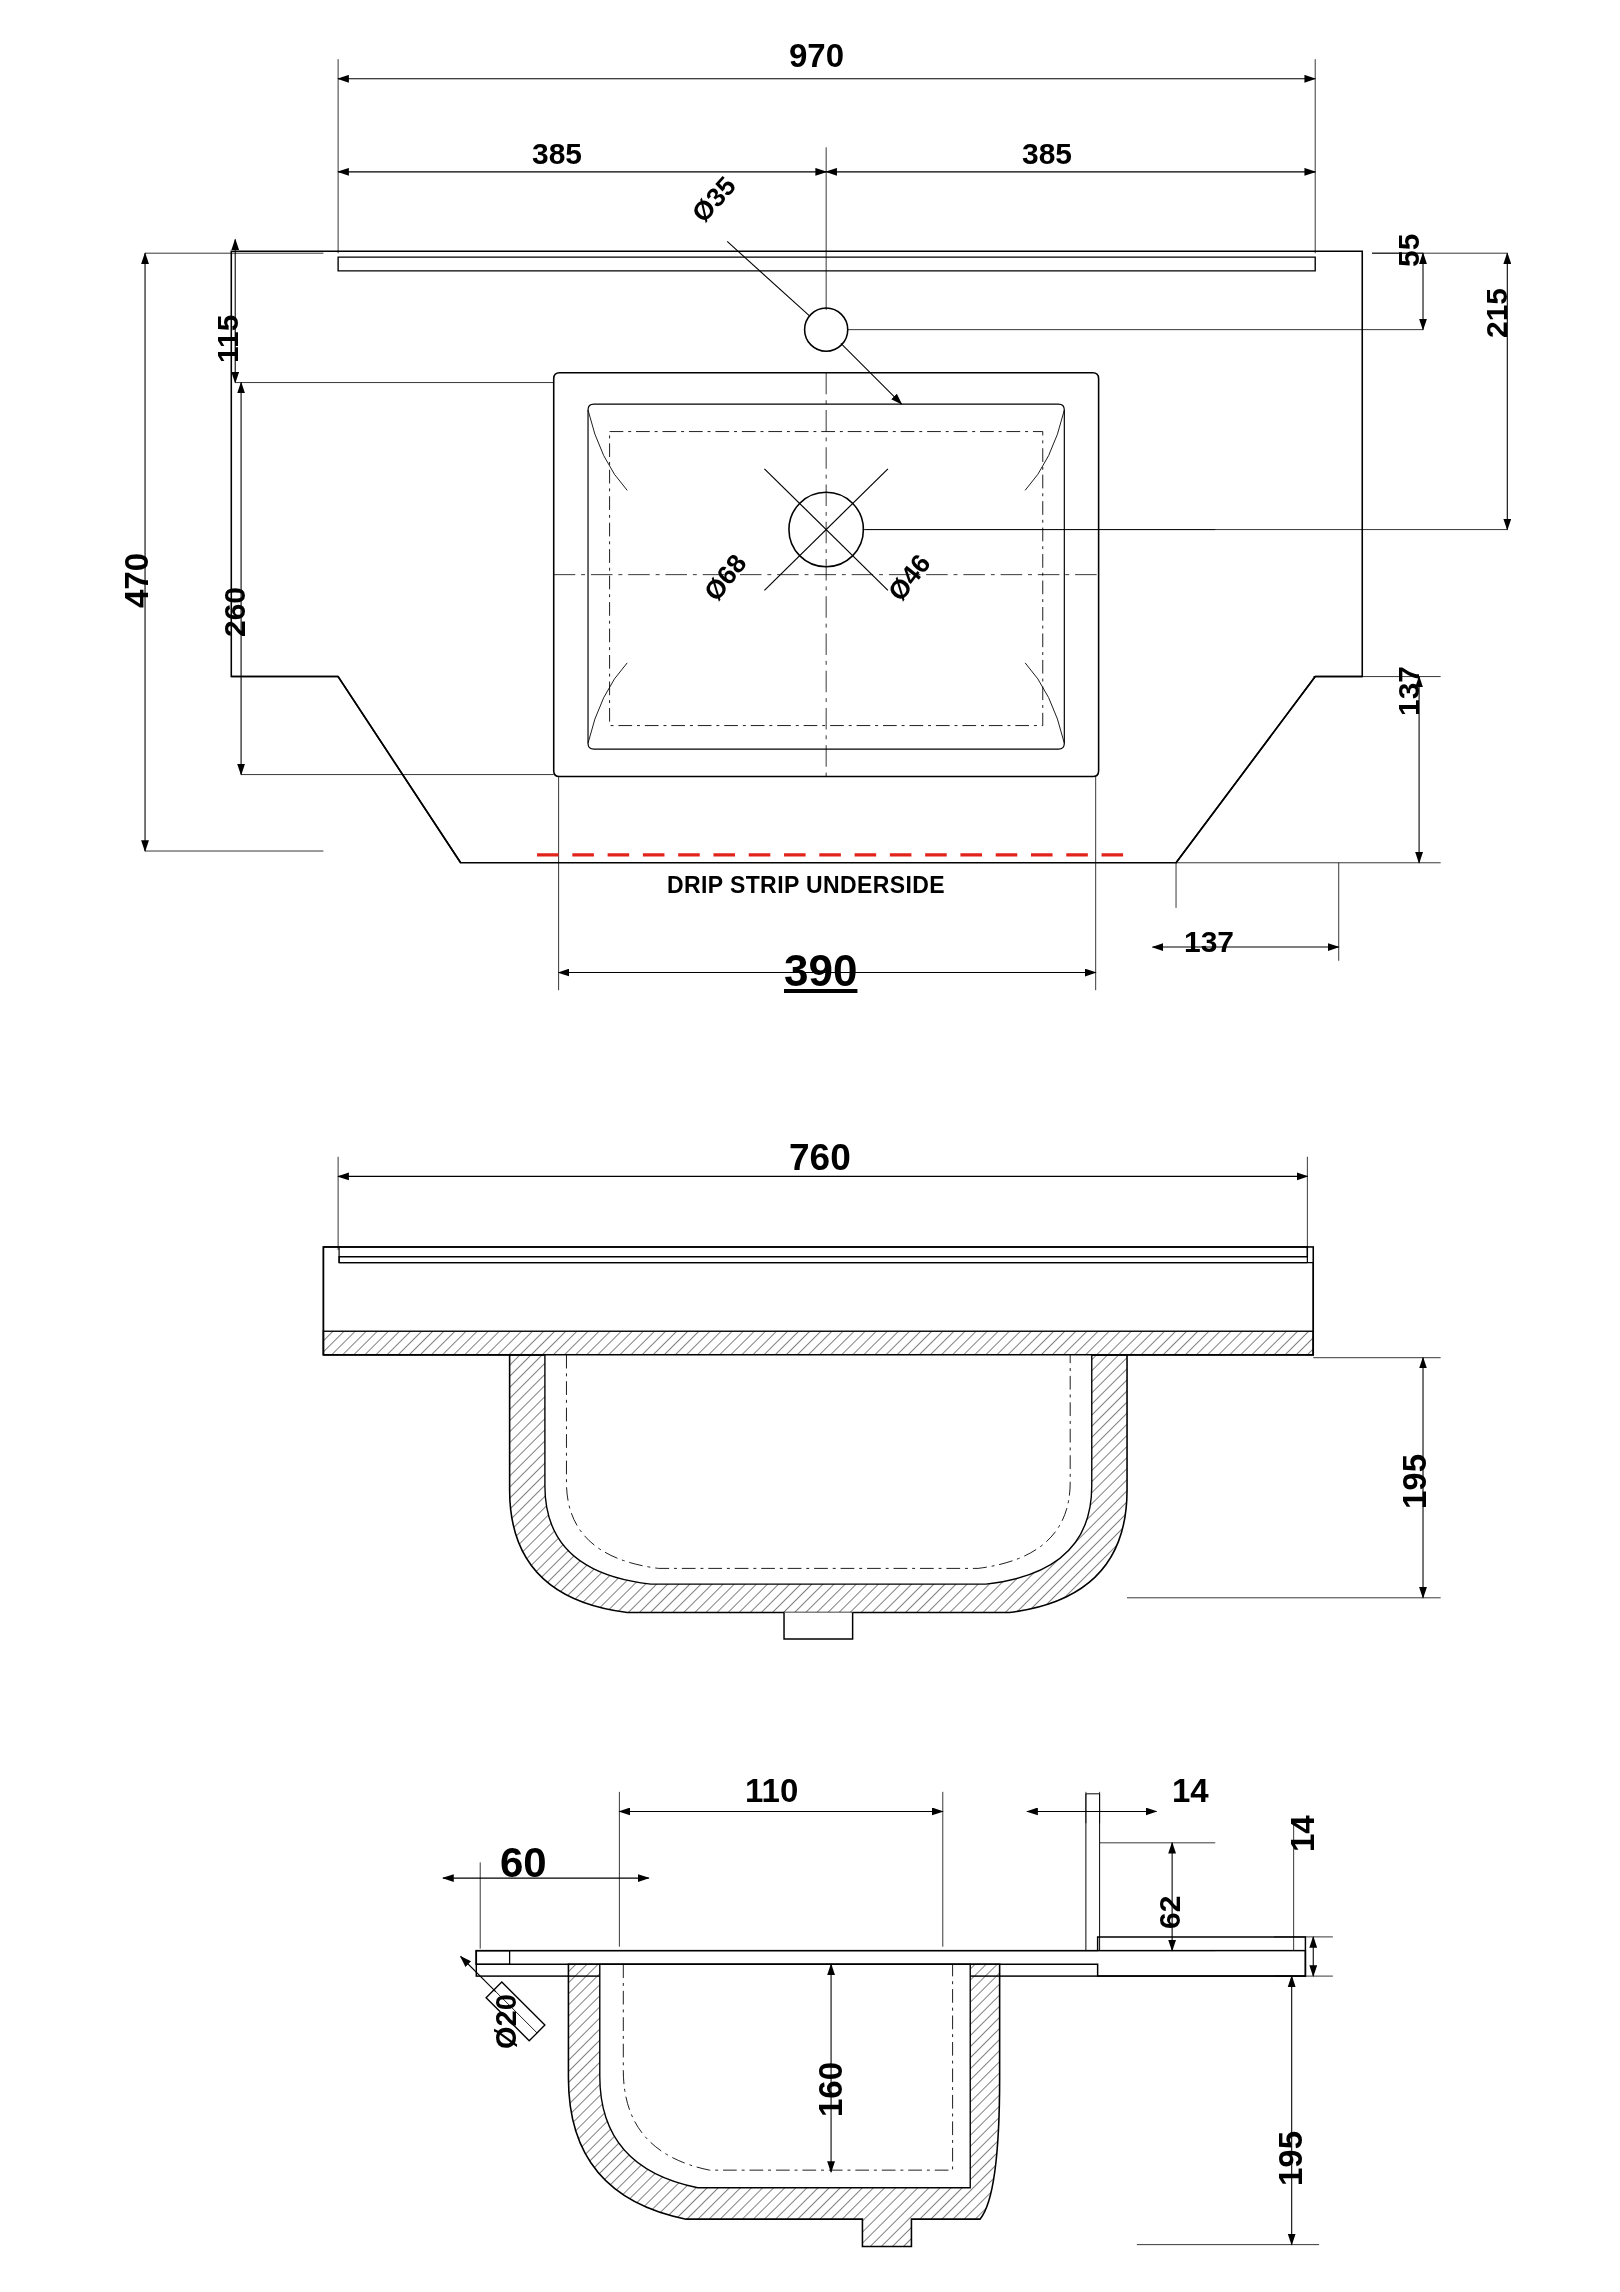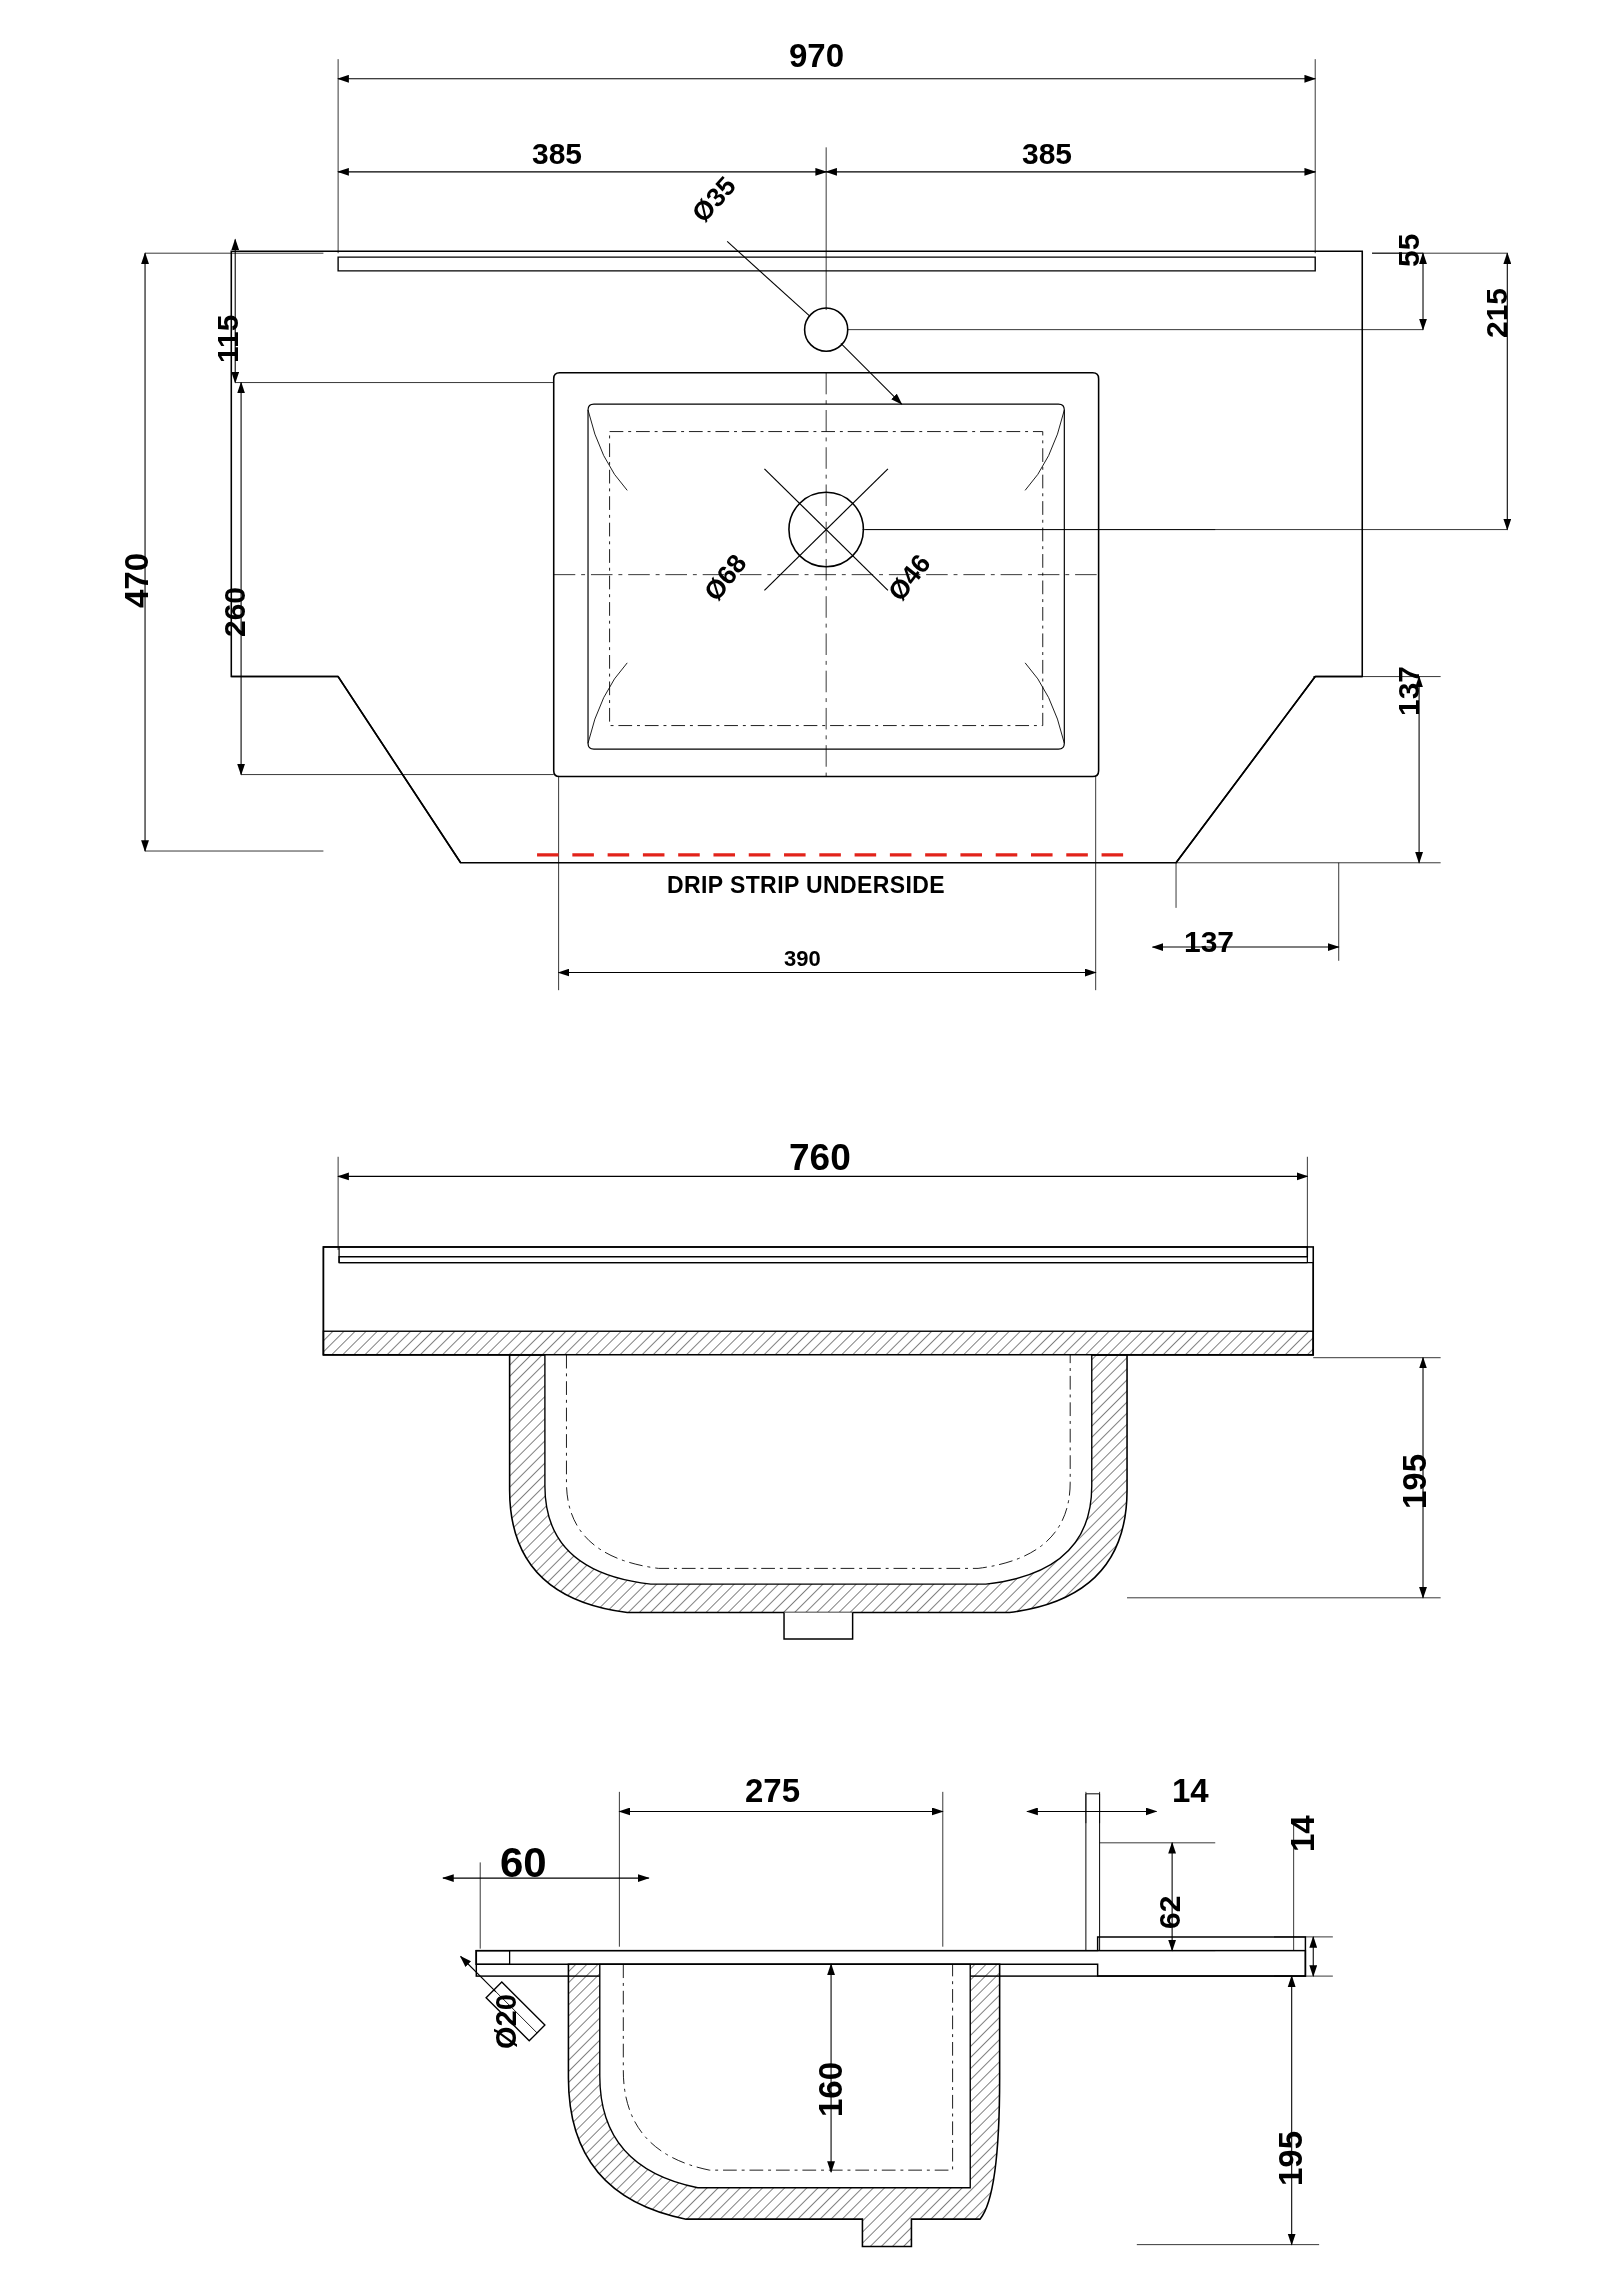--- a/index.html
+++ b/index.html
@@ -177,27 +177,27 @@
   <div class="txt-node" style="left:686px;top:208px;font-size:26.5px;transform:rotate(-48deg);transform-origin:left top;">Ø35</div>
   <div class="txt-node" style="left:1392px;top:267px;font-size:30px;transform:rotate(-90deg);transform-origin:left top;">55</div>
   <div class="txt-node" style="left:1480px;top:338px;font-size:30px;transform:rotate(-90deg);transform-origin:left top;">215</div>
   <div class="txt-node" style="left:211px;top:363px;font-size:30px;transform:rotate(-90deg);transform-origin:left top;">115</div>
   <div class="txt-node" style="left:118px;top:608px;font-size:33px;transform:rotate(-90deg);transform-origin:left top;">470</div>
   <div class="txt-node" style="left:218px;top:637px;font-size:30px;transform:rotate(-90deg);transform-origin:left top;">260</div>
   <div class="txt-node" style="left:698px;top:588px;font-size:26.5px;transform:rotate(-52deg);transform-origin:left top;">Ø68</div>
   <div class="txt-node" style="left:882px;top:588px;font-size:26.5px;transform:rotate(-52deg);transform-origin:left top;">Ø46</div>
   <div class="txt-node" style="left:1392px;top:716px;font-size:30px;transform:rotate(-90deg);transform-origin:left top;">137</div>
   <div class="txt-node" style="left:1184px;top:925px;font-size:30px;">137</div>
-  <div class="txt-node" style="left:784px;top:946px;font-size:22px;">390</div>
+  <div class="txt-node" style="left:784px;top:946px;font-size:44px;text-decoration:underline;">390</div>
   <div class="txt-node" style="left:667px;top:872px;font-size:23px;letter-spacing:0.4px;">DRIP STRIP UNDERSIDE</div>
 
   <div class="txt-node" style="left:789px;top:1137px;font-size:37px;">760</div>
   <div class="txt-node" style="left:1396px;top:1509px;font-size:33px;transform:rotate(-90deg);transform-origin:left top;">195</div>
 
-  <div class="txt-node" style="left:745px;top:1772px;font-size:33px;">275</div>
+  <div class="txt-node" style="left:745px;top:1772px;font-size:33px;">110</div>
   <div class="txt-node" style="left:500px;top:1839px;font-size:42px;">60</div>
   <div class="txt-node" style="left:1172px;top:1772px;font-size:33px;">14</div>
   <div class="txt-node" style="left:1284px;top:1852px;font-size:33px;transform:rotate(-90deg);transform-origin:left top;">14</div>
   <div class="txt-node" style="left:1153px;top:1929px;font-size:30px;transform:rotate(-90deg);transform-origin:left top;">62</div>
   <div class="txt-node" style="left:812px;top:2117px;font-size:33px;transform:rotate(-90deg);transform-origin:left top;">160</div>
   <div class="txt-node" style="left:1272px;top:2186px;font-size:33px;transform:rotate(-90deg);transform-origin:left top;">195</div>
   <div class="txt-node" style="left:490px;top:2049px;font-size:29px;transform:rotate(-90deg);transform-origin:left top;">Ø20</div>
 
 </div>
 

